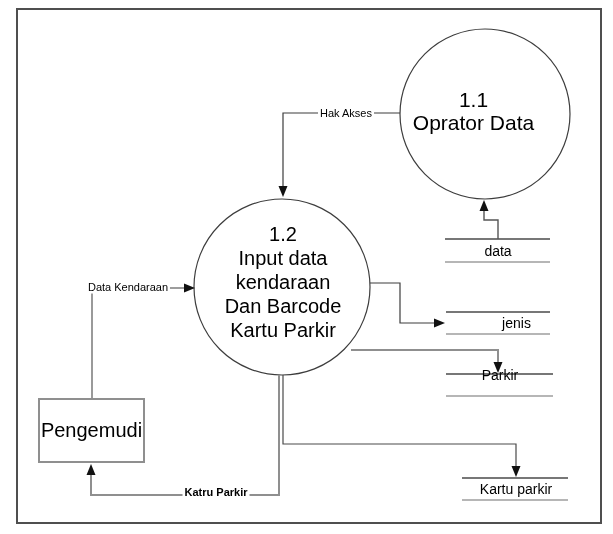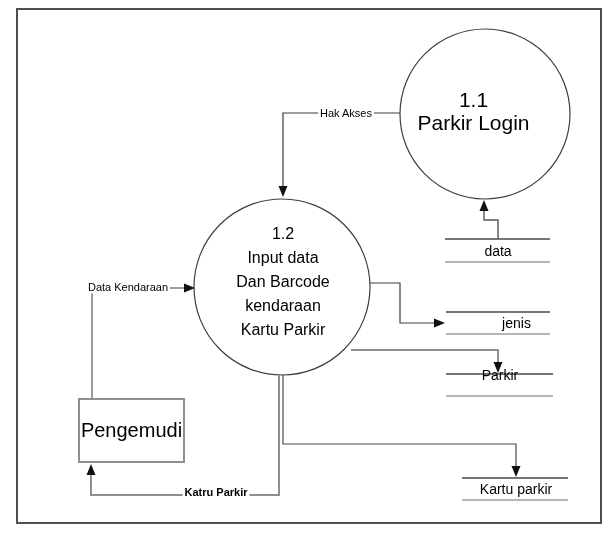--- a/index.html
+++ b/index.html
@@ -7,31 +7,30 @@
     position:relative;width:613px;height:534px;background:#ffffff;overflow:hidden;
     font-family:"Liberation Sans","DejaVu Sans",sans-serif;color:#000;
   }
   .frame{
     position:absolute;left:16px;top:8px;width:582px;height:512px;
     border:2px solid #4f4f4f;
   }
   svg.layer{position:absolute;left:0;top:0;width:613px;height:534px;}
   
   .node-label{
-    position:absolute;text-align:center;font-size:16px;line-height:24px;
+    position:absolute;text-align:center;font-size:20px;line-height:24px;
     color:#000;white-space:nowrap;
   }
   .c11{left:400px;top:88px;width:147px;line-height:23px;font-size:21px;}
   .c12{left:198px;top:222px;width:170px;}
   .entity-box{
     position:absolute;left:38px;top:398px;width:107px;height:65px;
     border:2px solid #8f8f8f;background:#fff;box-sizing:border-box;
     display:flex;align-items:center;justify-content:center;
     font-size:20px;
-    margin-left:40px;
   }
   
   .flow-label{
     position:absolute;font-size:11px;line-height:13px;background:#ffffff;
     padding:0 2px;white-space:nowrap;transform:translate(-50%,-50%);
   }
   .lbl-hak{left:346px;top:113px;}
   .lbl-datakendaraan{left:128px;top:287px;}
   .lbl-katru{left:216px;top:492px;font-weight:bold;}
   
@@ -86,28 +85,28 @@
 
     <polyline points="283,375 283,444 516,444 516,467" fill="none" stroke="#4a4a4a" stroke-width="1.2"></polyline>
     <polygon points="516,477 511.5,466 520.5,466" fill="#111111"></polygon>
 
     <polyline points="279,375 279,495 91,495 91,474" fill="none" stroke="#8f8f8f" stroke-width="2"></polyline>
     <polygon points="91,464 86.5,475 95.5,475" fill="#111111"></polygon>
   </svg>
 
   <div class="node-label c11">
     <div>1.1</div>
-    <div>Parkir Login</div>
+    <div>Oprator Data</div>
   </div>
 
   <div class="node-label c12">
     <div>1.2</div>
     <div>Input data</div>
+    <div>kendaraan</div>
     <div>Dan Barcode</div>
-    <div>kendaraan</div>
     <div>Kartu Parkir</div>
   </div>
 
   <div class="entity-box">
     <span>Pengemudi</span>
   </div>
 
   <div class="flow-label lbl-hak">Hak Akses</div>
   <div class="flow-label lbl-datakendaraan">Data Kendaraan</div>
   <div class="flow-label lbl-katru">Katru Parkir</div>

